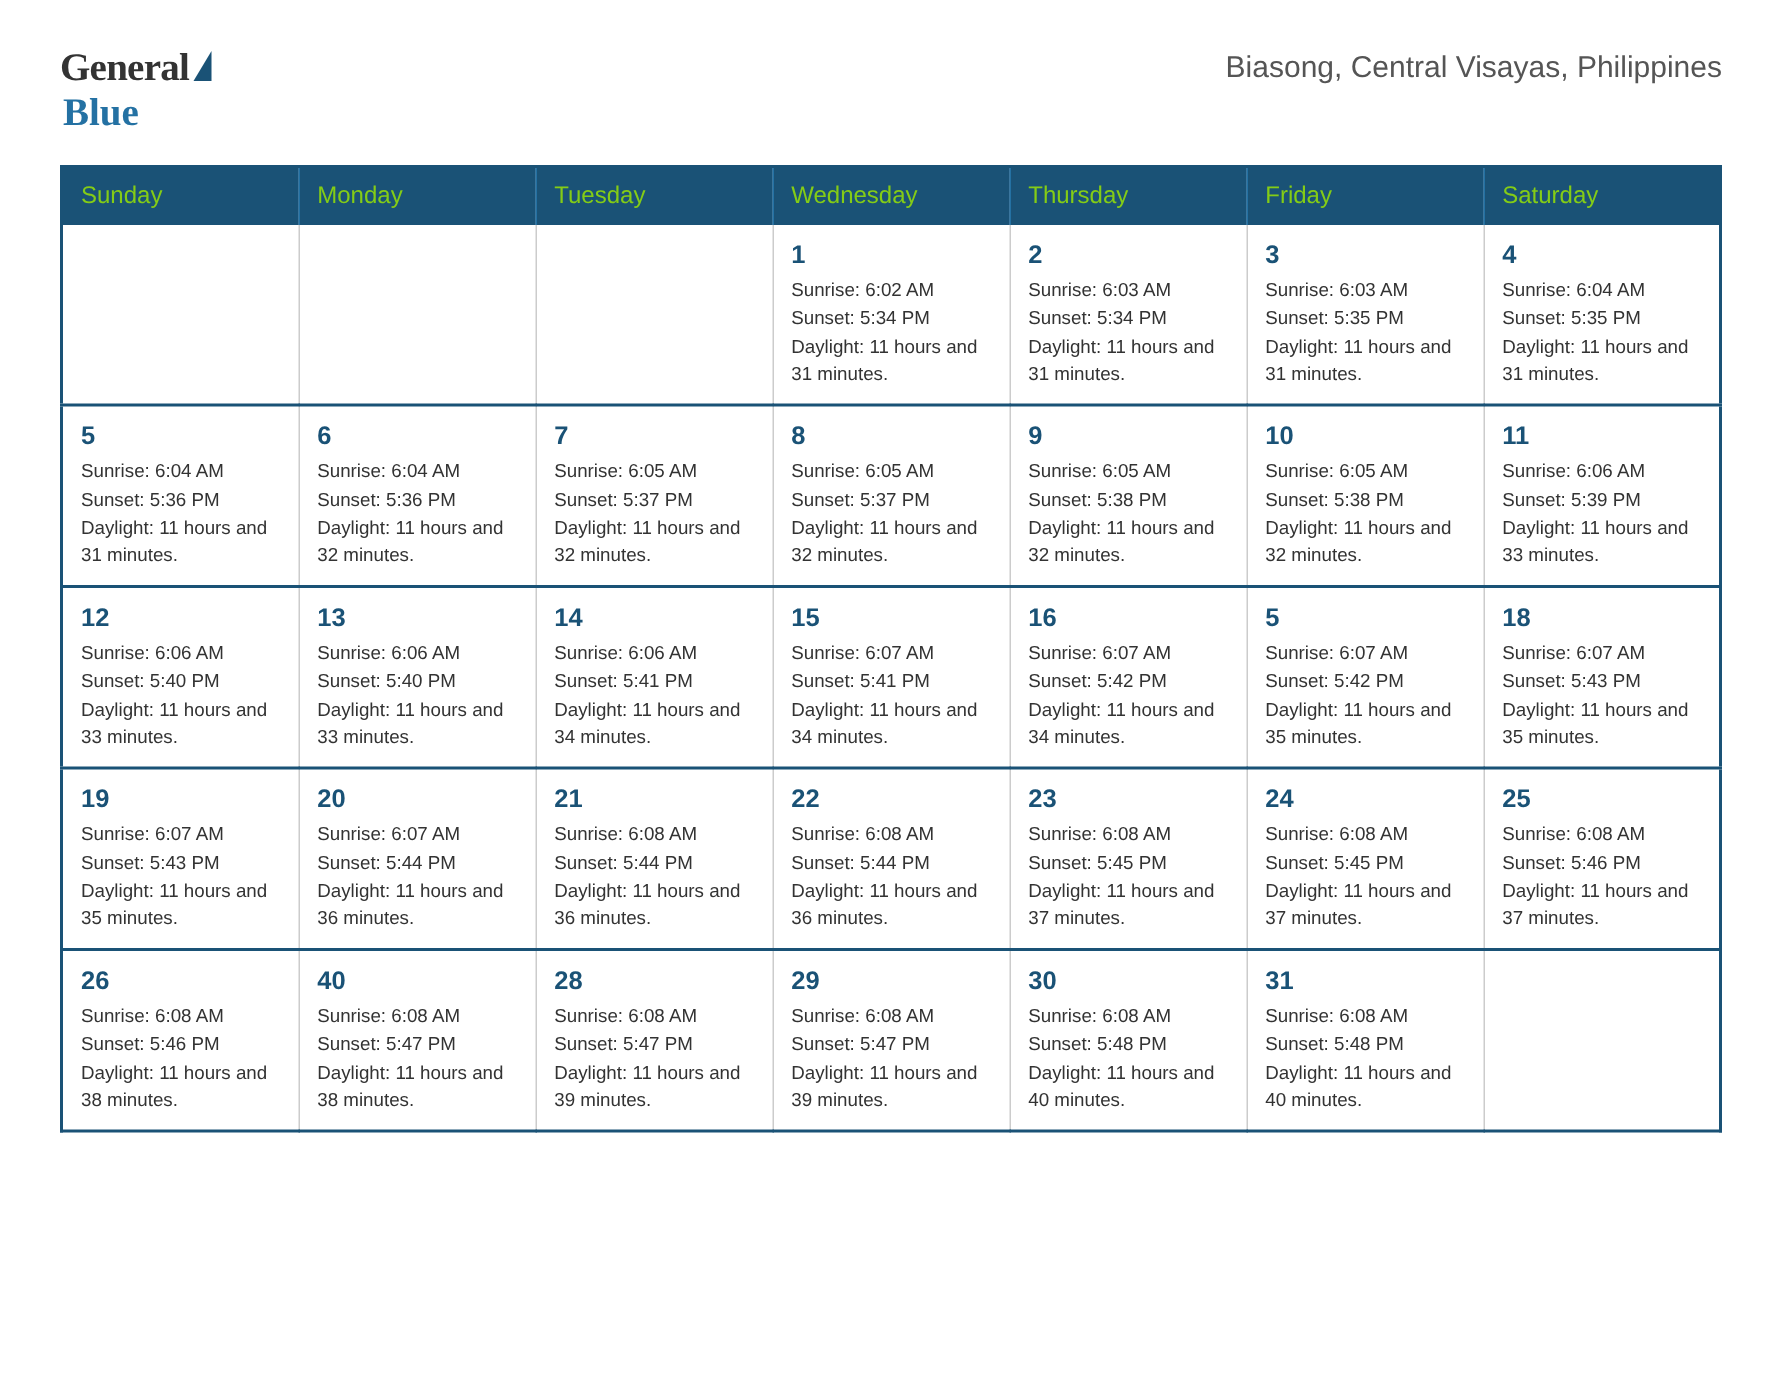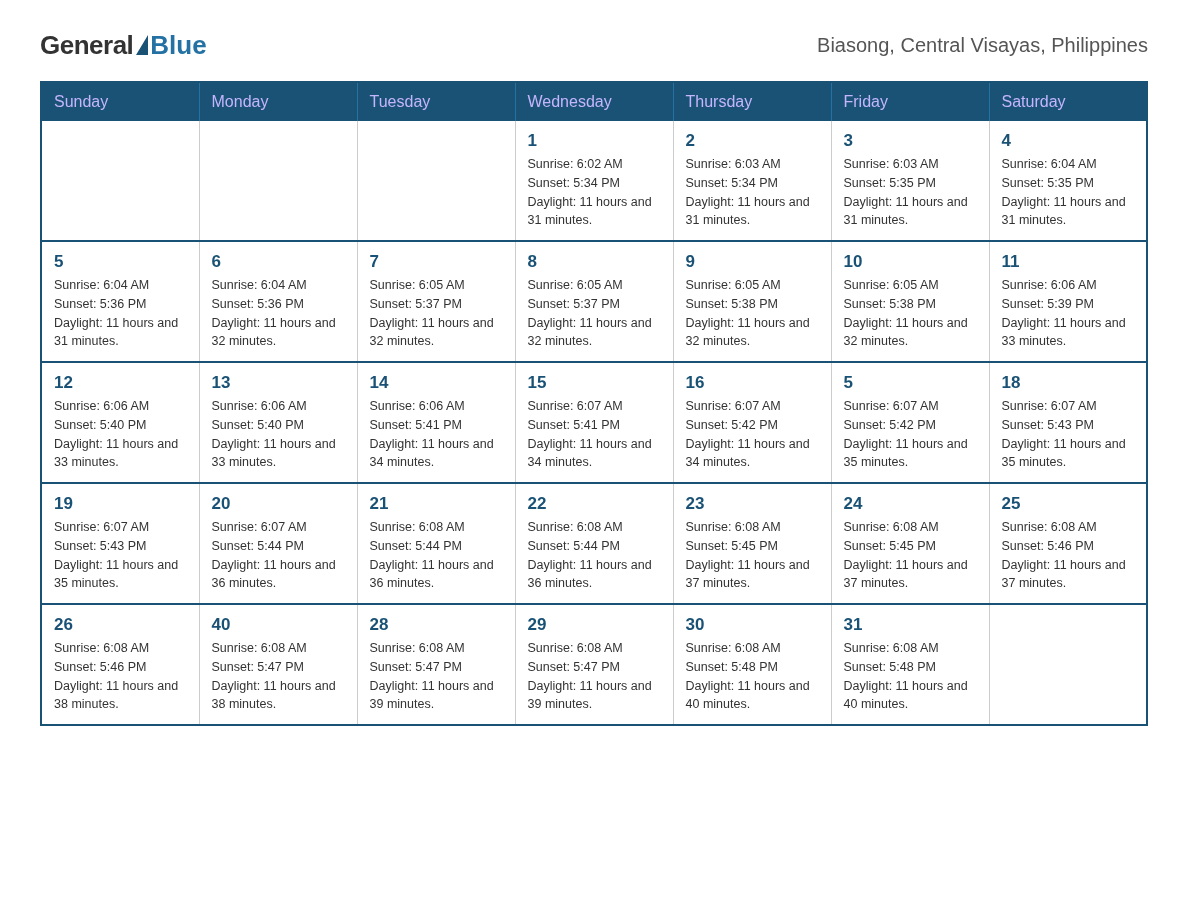--- a/index.html
+++ b/index.html
@@ -11,22 +11,23 @@
       min-height: 918px;
     }
     .header {
       display: flex;
       justify-content: space-between;
       align-items: flex-start;
       margin-bottom: 20px;
     }
     .logo {
       display: flex;
-      flex-direction: row;
+      flex-direction: column;
       align-items: flex-start;
+      font-family: Liberation Serif, serif;
     }
     .logo-top {
       display: flex;
       align-items: center;
     }
     .logo-general {
       font-size: 26px;
       font-weight: bold;
       color: #333;
       letter-spacing: -0.5px;
@@ -62,21 +63,21 @@
     }
     .calendar {
       width: 100%;
       border-collapse: collapse;
       border: 2px solid #1a5276;
     }
     .calendar thead tr {
       background-color: #1a5276;
     }
     .calendar thead th {
-      color: #c4b5fd;
+      color: #84cc16;
       font-size: 16px;
       font-weight: normal;
       padding: 10px 12px;
       text-align: left;
       border-right: 1px solid #2471a3;
     }
     .calendar thead th:last-child {
       border-right: none;
     }
     .calendar tbody tr {

